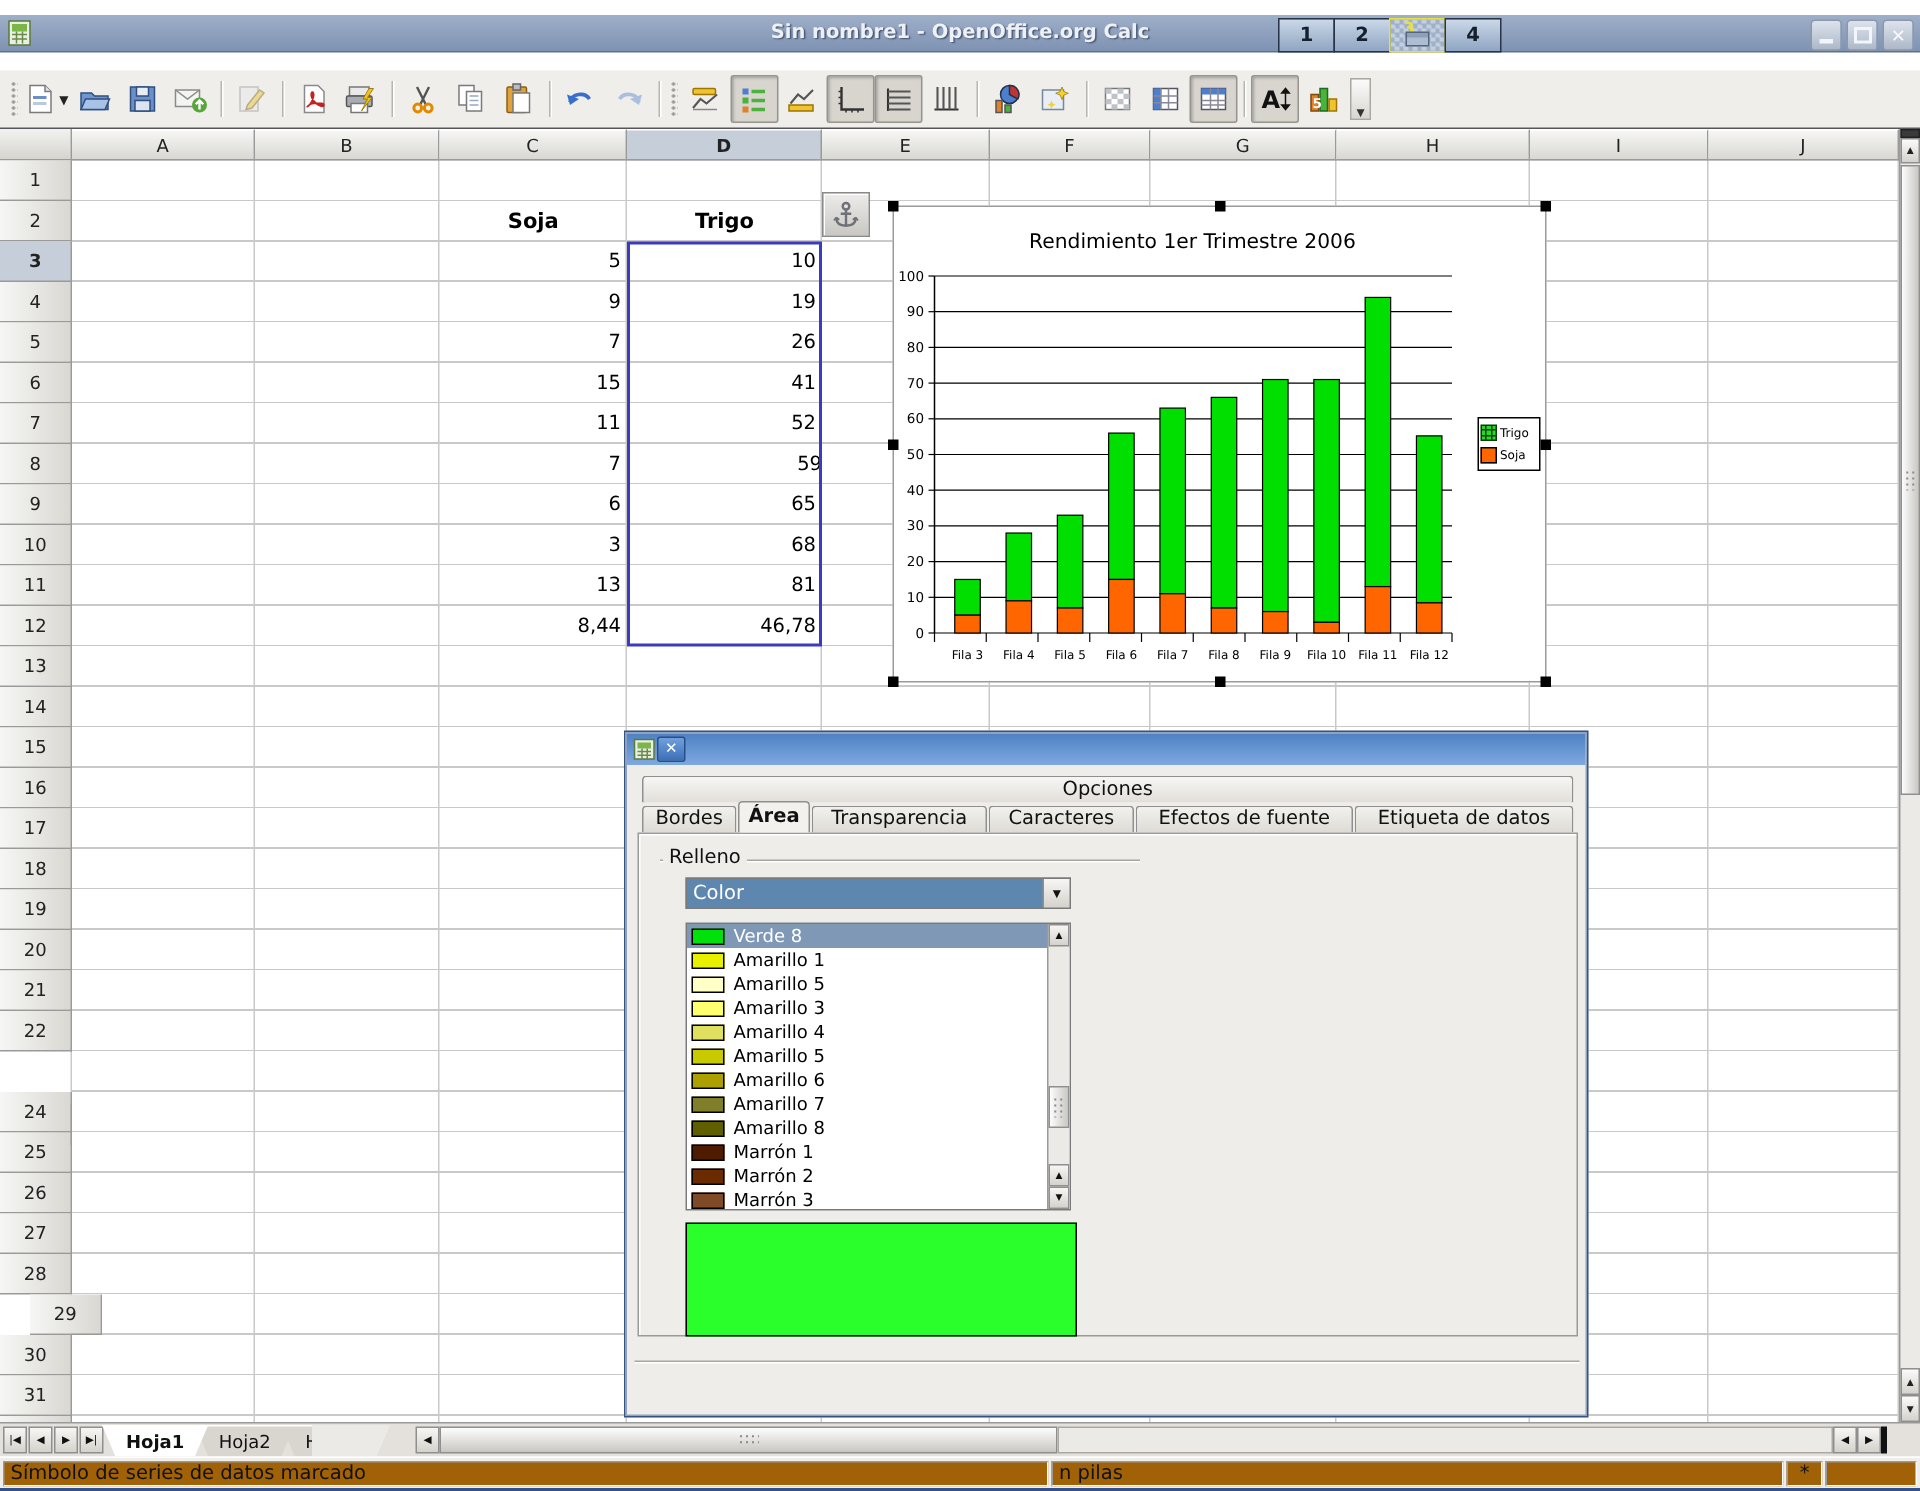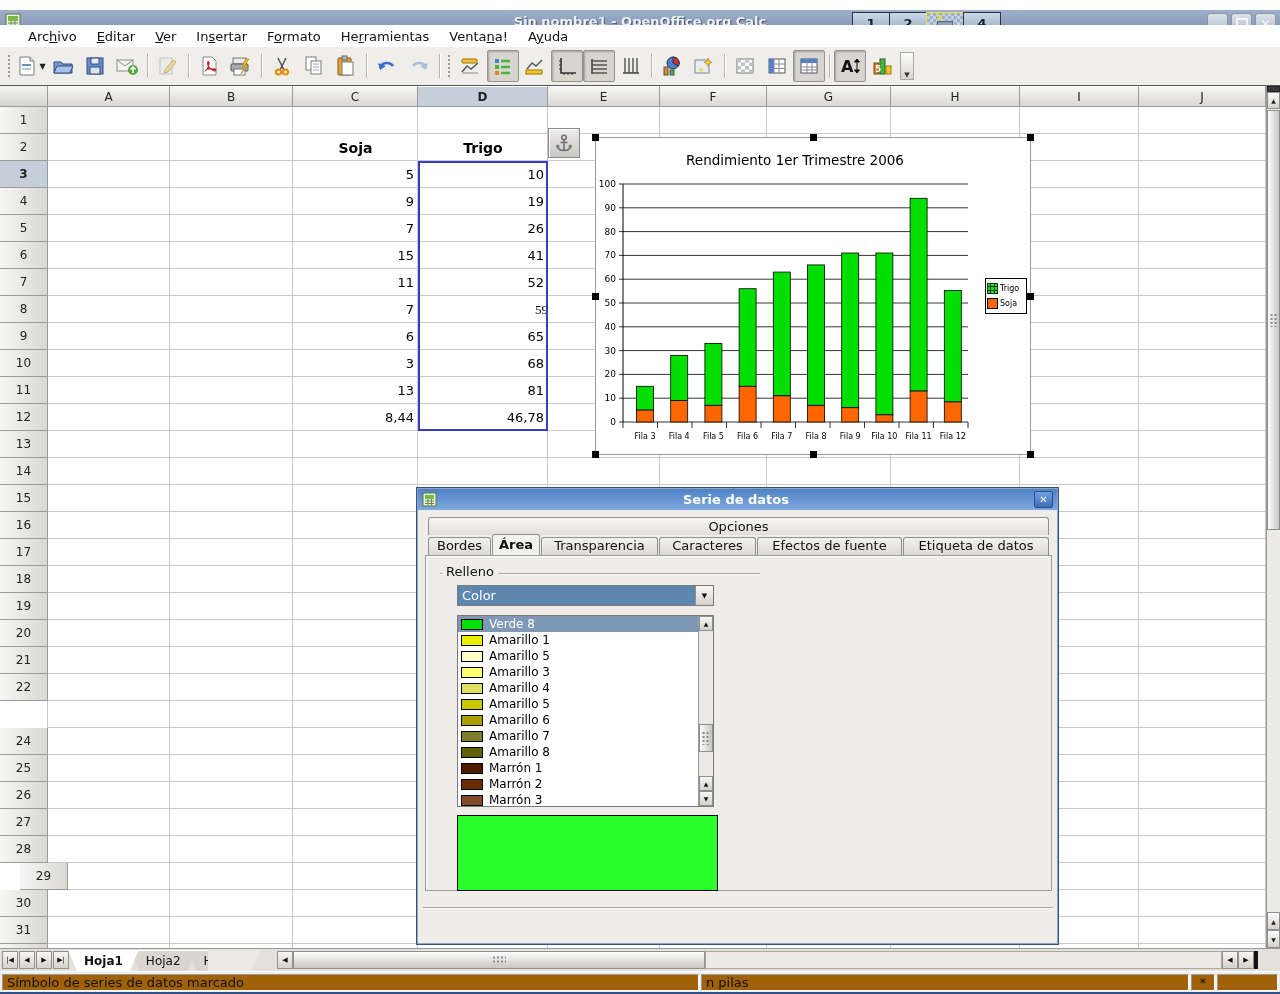--- a/index.html
+++ b/index.html
@@ -166,30 +166,20 @@
       <div class="winbtn">
           <span class="bar"></span>
         </div>
       <div class="winbtn">
           <span class="rest"></span>
         </div>
       <div class="winbtn">✕</div>
     </div>
   </div>
 
-  <div id="menubar">
-      <span class="menu-item">Arc<u>h</u>ivo</span>
-      <span class="menu-item"><u>E</u>ditar</span>
-      <span class="menu-item"><u>V</u>er</span>
-      <span class="menu-item">In<u>s</u>ertar</span>
-      <span class="menu-item">F<u>o</u>rmato</span>
-      <span class="menu-item">He<u>r</u>ramientas</span>
-      <span class="menu-item">Venta<u>n</u>a!</span>
-      <span class="menu-item">A<u>y</u>uda</span>
-    </div>
 
   <div id="toolbar">
     <div class="grip"></div>
     <div class="tbtn">
       <svg width="22" height="22">
           <path d="M4 2h10l4 4v14H4z" fill="#fff" stroke="#7a7a7a"></path>
           <path d="M14 2v4h4" fill="#D9E4F2" stroke="#7a7a7a"></path>
           <rect x="6" y="9" width="9" height="2" fill="#6C8FC8"></rect>
           <rect x="6" y="13" width="9" height="2" fill="#B9C9E2"></rect>
         </svg>
@@ -448,21 +438,21 @@
         <div class="cell num" style="left: 418px; width: 130px; top: 75px;">10</div>
         <div class="cell num" style="left: 293px; width: 125px; top: 102px;">9</div>
         <div class="cell num" style="left: 418px; width: 130px; top: 102px;">19</div>
         <div class="cell num" style="left: 293px; width: 125px; top: 129px;">7</div>
         <div class="cell num" style="left: 418px; width: 130px; top: 129px;">26</div>
         <div class="cell num" style="left: 293px; width: 125px; top: 156px;">15</div>
         <div class="cell num" style="left: 418px; width: 130px; top: 156px;">41</div>
         <div class="cell num" style="left: 293px; width: 125px; top: 183px;">11</div>
         <div class="cell num" style="left: 418px; width: 130px; top: 183px;">52</div>
         <div class="cell num" style="left: 293px; width: 125px; top: 210px;">7</div>
-        <div class="cell num" style="left: 418px; width: 134px; top: 210px; font-family: Liberation Serif, serif;">59</div>
+        <div class="cell num" style="left: 418px; width: 134px; top: 210px;">59</div>
         <div class="cell num" style="left: 293px; width: 125px; top: 237px;">6</div>
         <div class="cell num" style="left: 418px; width: 130px; top: 237px;">65</div>
         <div class="cell num" style="left: 293px; width: 125px; top: 264px;">3</div>
         <div class="cell num" style="left: 418px; width: 130px; top: 264px;">68</div>
         <div class="cell num" style="left: 293px; width: 125px; top: 291px;">13</div>
         <div class="cell num" style="left: 418px; width: 130px; top: 291px;">81</div>
         <div class="cell num" style="left: 293px; width: 125px; top: 318px;">8,44</div>
         <div class="cell num" style="left: 418px; width: 130px; top: 318px;">46,78</div>
       </div>
     <div id="range-frame" style="left: 418px; top: 75px; width: 130px; height: 270px;"></div>
@@ -636,21 +626,20 @@
 
   <div id="dialog">
     <div id="dlg-title">
       <span id="dlg-icon">
         <svg width="16" height="16">
             <rect x="1" y="1" width="13" height="13" fill="#E9EFE2" stroke="#5A7A3A"></rect>
             <rect x="3" y="3" width="9" height="4" fill="#7AB648"></rect>
             <path d="M3 9h9M3 11.5h9M6 7v7M9.5 7v7" stroke="#6A8A4A" fill="none"></path>
           </svg>
       </span>
-      <span id="dlg-title-text">Serie de datos</span>
       <span id="dlg-close">✕</span>
     </div>
     <div id="tab-options">Opciones</div>
     <div id="dlg-tabs">
         <div class="dtab" style="width: 63px;">Bordes</div>
         <div class="dtab active" style="width: 48px;">Área</div>
         <div class="dtab" style="width: 117px;">Transparencia</div>
         <div class="dtab" style="width: 97px;">Caracteres</div>
         <div class="dtab" style="width: 145px;">Efectos de fuente</div>
         <div class="dtab" style="width: 146px;">Etiqueta de datos</div>

